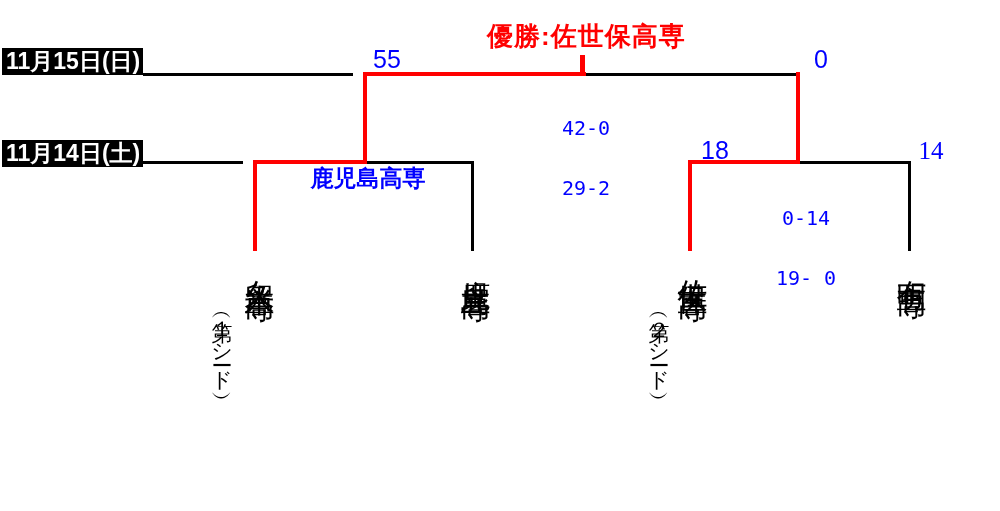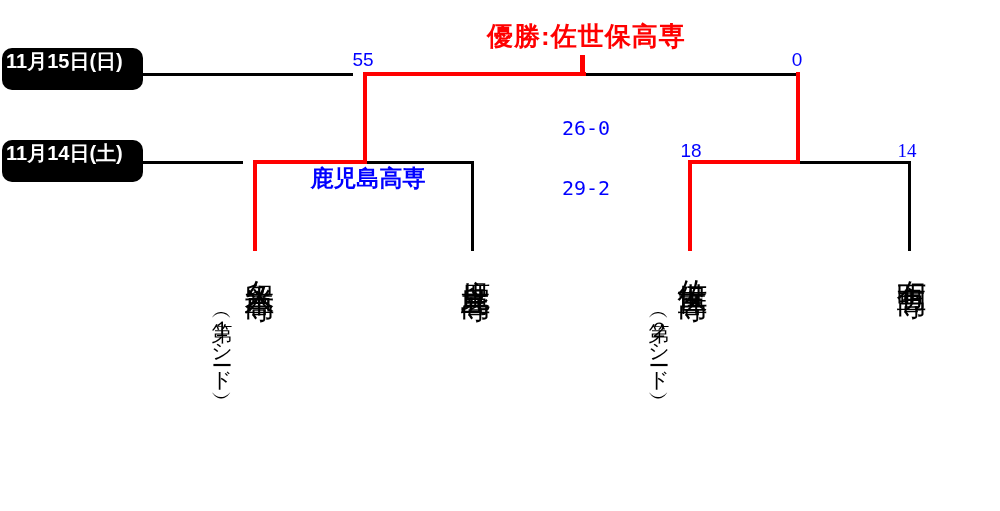--- a/index.html
+++ b/index.html
@@ -9,29 +9,28 @@
   }
   .line{position:absolute;}
   .red{background:var(--winner-color,#ff0000);}
   .blk{background:var(--line-color,#000000);}
   .title{
     position:absolute;left:487px;top:19px;
     color:var(--champion-color,#ff0000);font-size:26px;font-weight:bold;
     white-space:pre;letter-spacing:1px;
   }
   .datebox{
-    position:absolute;left:2px;width:141px;height:42px;box-sizing:border-box;
+    position:absolute;left:2px;width:141px;height:27px;box-sizing:border-box;
     background:var(--datebg,#000000);color:var(--datefg,#ffffff);
-    font-size:20px;font-weight:bold;line-height:27px;padding-left:4px;
+    font-size:23px;font-weight:bold;line-height:27px;padding-left:4px;
     white-space:pre;
-    border-radius:10px;
   }
   .score{
     position:absolute;color:var(--score-color,#0000ff);
-    font-size:19px;line-height:25px;transform:translateX(-50%);white-space:pre;
+    font-size:25px;line-height:25px;transform:translateX(-50%);white-space:pre;margin-left:24px;
   }
   .halves{
     position:absolute;color:var(--score-color,#0000ff);
     font-size:20px;line-height:20px;transform:translateX(-50%);
     text-align:center;white-space:pre;font-family:"DejaVu Sans Mono","Liberation Mono",monospace;
   }
   .note{
     position:absolute;color:var(--score-color,#0000ff);
     font-size:23px;line-height:23px;font-weight:bold;transform:translateX(-50%);white-space:pre;
   }
@@ -59,37 +58,41 @@
 
   <div class="line red" style="left:580px;top:55px;width:5px;height:21px;"></div>
   <div class="line red" style="left:363px;top:72px;width:223px;height:4px;"></div>
   <div class="line blk" style="left:586px;top:73px;width:214px;height:3px;"></div>
   <div class="line red" style="left:363px;top:72px;width:4px;height:92px;"></div>
   <div class="line red" style="left:796px;top:72px;width:4px;height:92px;"></div>
 
   <div class="score" style="left:363px;top:47px;">55</div>
   <div class="score" style="left:797px;top:47px;">0</div>
   <div class="halves" style="left:586px;top:78px;">
-    <div>26-0</div>
+    <div>42-0</div>
     <div>29-2</div>
   </div>
 
   <div class="line red" style="left:253px;top:160px;width:114px;height:4px;"></div>
   <div class="line blk" style="left:367px;top:161px;width:107px;height:3px;"></div>
   <div class="line red" style="left:253px;top:160px;width:4px;height:91px;"></div>
   <div class="line blk" style="left:471px;top:161px;width:3px;height:90px;"></div>
   <div class="note" style="left:368px;top:167px;">鹿児島高専</div>
 
   <div class="line red" style="left:688px;top:160px;width:112px;height:4px;"></div>
   <div class="line blk" style="left:800px;top:161px;width:111px;height:3px;"></div>
   <div class="line red" style="left:688px;top:160px;width:4px;height:91px;"></div>
   <div class="line blk" style="left:908px;top:161px;width:3px;height:90px;"></div>
 
   <div class="score" style="left:691px;top:138px;">18</div>
   <div class="score" style="left:907px;top:138px;font-family:Liberation Serif, serif;">14</div>
+  <div class="halves" style="left:806px;top:168px;">
+    <div>0-14</div>
+    <div>19- 0</div>
+  </div>
 
   <div class="team" style="left:259px;top:256px;">久留米高専</div>
   <div class="seed" style="left:222px;top:305px;">（第１シード）</div>
 
   <div class="team" style="left:475px;top:256px;">鹿児島高専</div>
 
   <div class="team" style="left:692px;top:256px;">佐世保高専</div>
   <div class="seed" style="left:659px;top:305px;">（第２シード）</div>
 
   <div class="team" style="left:911px;top:256px;">有明高専</div>

